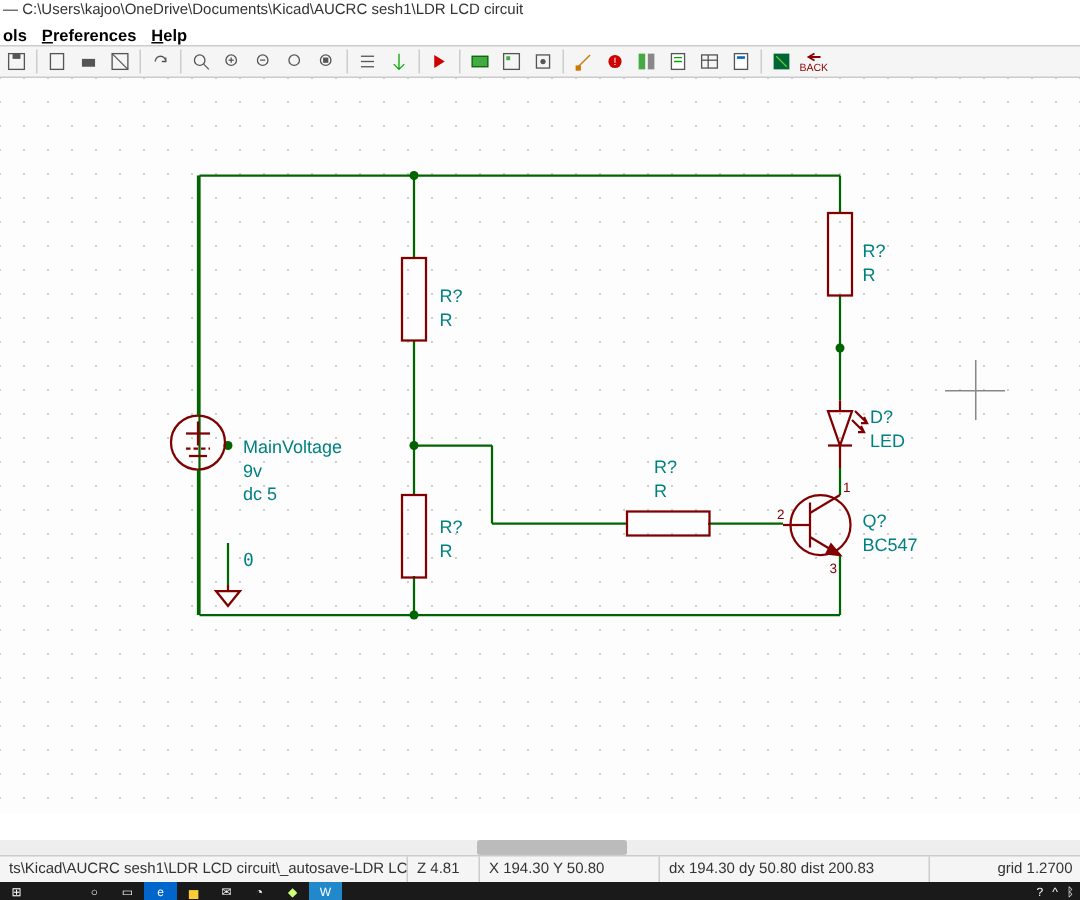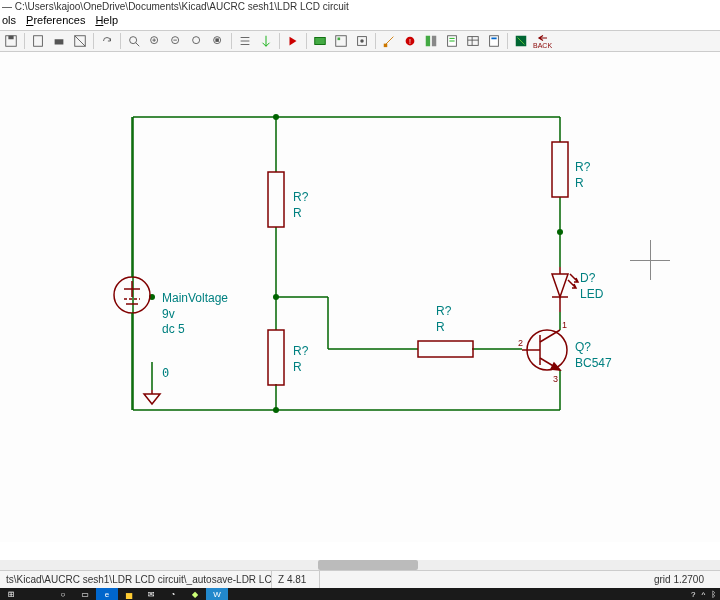--- a/index.html
+++ b/index.html
@@ -1,18 +1,18 @@
 <!DOCTYPE html>
 <html><head>
 <meta charset="utf-8">
 <style>
 * { margin: 0; padding: 0; box-sizing: border-box; font-family: Arial, sans-serif; }
 body { background: #fff; width: 720px; height: 600px; overflow: hidden; position: relative; }
 .title-bar { height: 14px; font-size: 10px; color: #333; padding-left: 2px; line-height: 14px; background: #fff; white-space: nowrap; }
-.menu-bar { height: 16px; font-size: 11px; padding-left: 2px; display: flex; gap: 10px; align-items: flex-start; }
+.menu-bar { height: 16px; font-size: 11px; padding-left: 2px; display: flex; gap: 10px; align-items: flex-end; font-weight: bold; }
 .menu-bar span { color: #000; }
 .menu-bar span u { text-decoration: underline; }
 .toolbar { height: 22px; border-top: 1px solid #ccc; border-bottom: 1px solid #ccc; display: flex; align-items: center; padding-left: 2px; gap: 3px; background: #f5f5f5; }
 .tool-btn { width: 18px; height: 18px; display: flex; align-items: center; justify-content: center; font-size: 11px; color: #555; cursor: pointer; }
 .tool-btn svg { width: 14px; height: 14px; }
 .tool-sep { width: 1px; height: 16px; background: #ccc; margin: 0 1px; }
 .canvas { position: relative; width: 720px; height: 490px; background: #fdfdfd; overflow: hidden; }
 .dots { position: absolute; inset: 0; background-image: radial-gradient(circle, #ccc 0.5px, transparent 0.5px); background-size: 16px 16px; background-position: 8px 8px; }
 .schematic { position: absolute; inset: 0; }
 .comp-label { position: absolute; font-size: 12px; font-family: monospace; color: #008080; white-space: nowrap; line-height: 1.3; }
@@ -297,21 +297,23 @@
   <div class="cursor-cross" style="left:650px;top:208px;"></div>
 </div>
 
 <div class="hscroll">
   <div class="hscroll-thumb" style="left:318px;width:100px;"></div>
 </div>
 
 <div class="status-bar">
   <span style="width:272px">ts\Kicad\AUCRC sesh1\LDR LCD circuit\_autosave-LDR LCD circuit.sch s…</span>
   <span style="width:48px">Z 4.81</span>
-  <span style="flex:1;border:none;text-align:right;padding-right:16px">grid 1.2700</span>
+  <span style="width:120px">X 194.30  Y 50.80</span>
+  <span style="width:180px">dx 194.30  dy 50.80  dist 200.83</span>
+  <span style="flex:1;border:none;text-align:right;padding-right:5px">grid 1.2700</span>
 </div>
 
 <div class="taskbar">
   <div class="task-item">⊞</div>
   <div class="task-item" style="margin-left:30px">○</div>
   <div class="task-item">▭</div>
   <div class="task-item" style="background:#06c">e</div>
   <div class="task-item" style="color:#fc3">▅</div>
   <div class="task-item">✉</div>
   <div class="task-item">◔</div>

